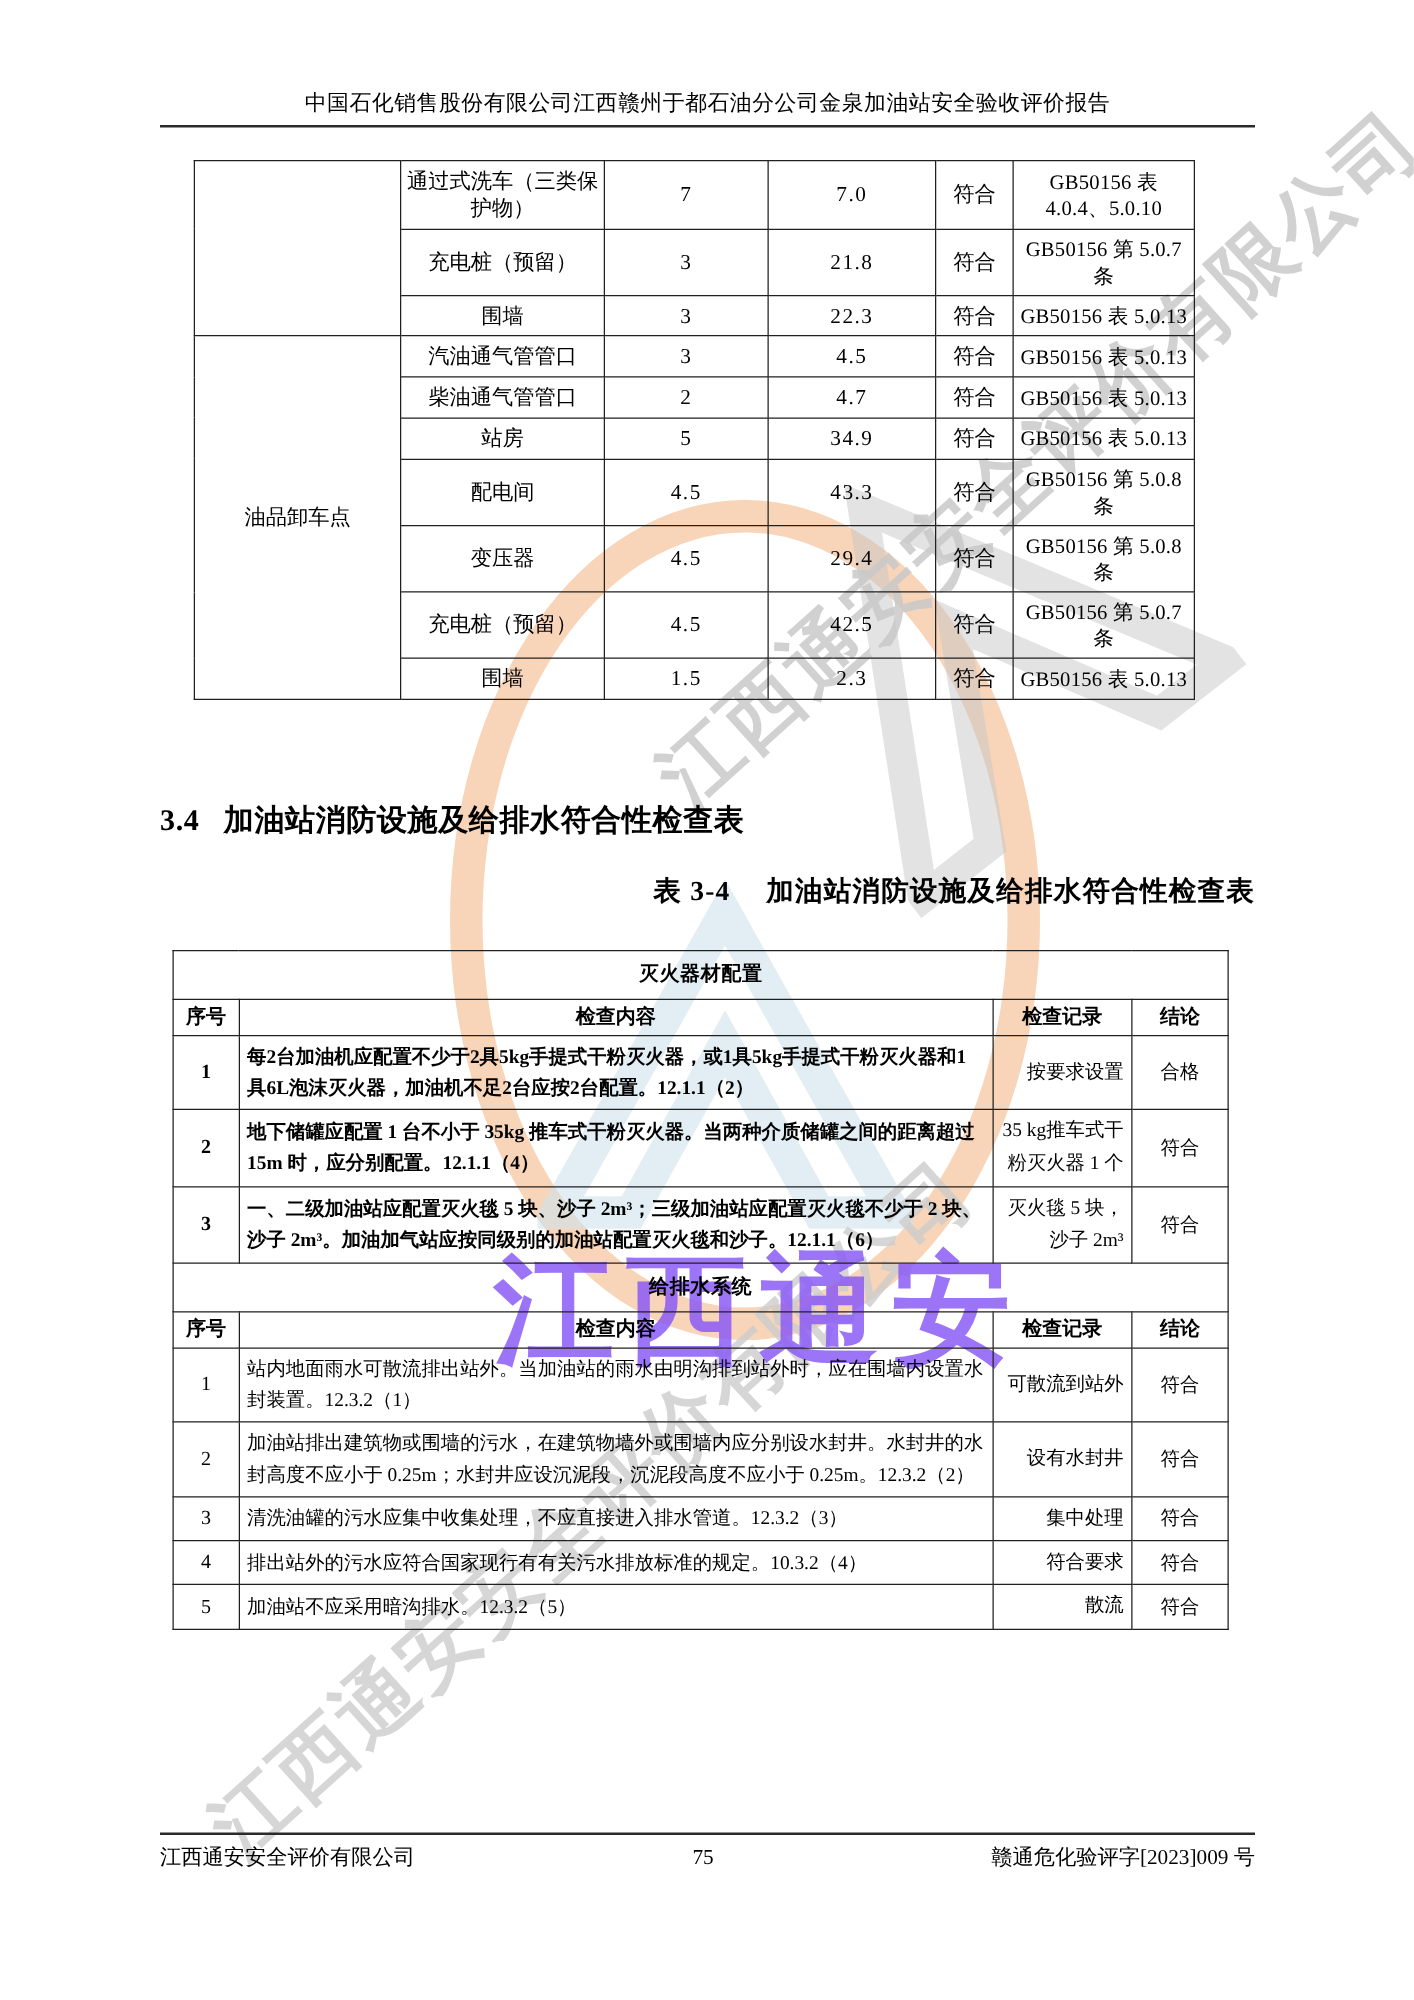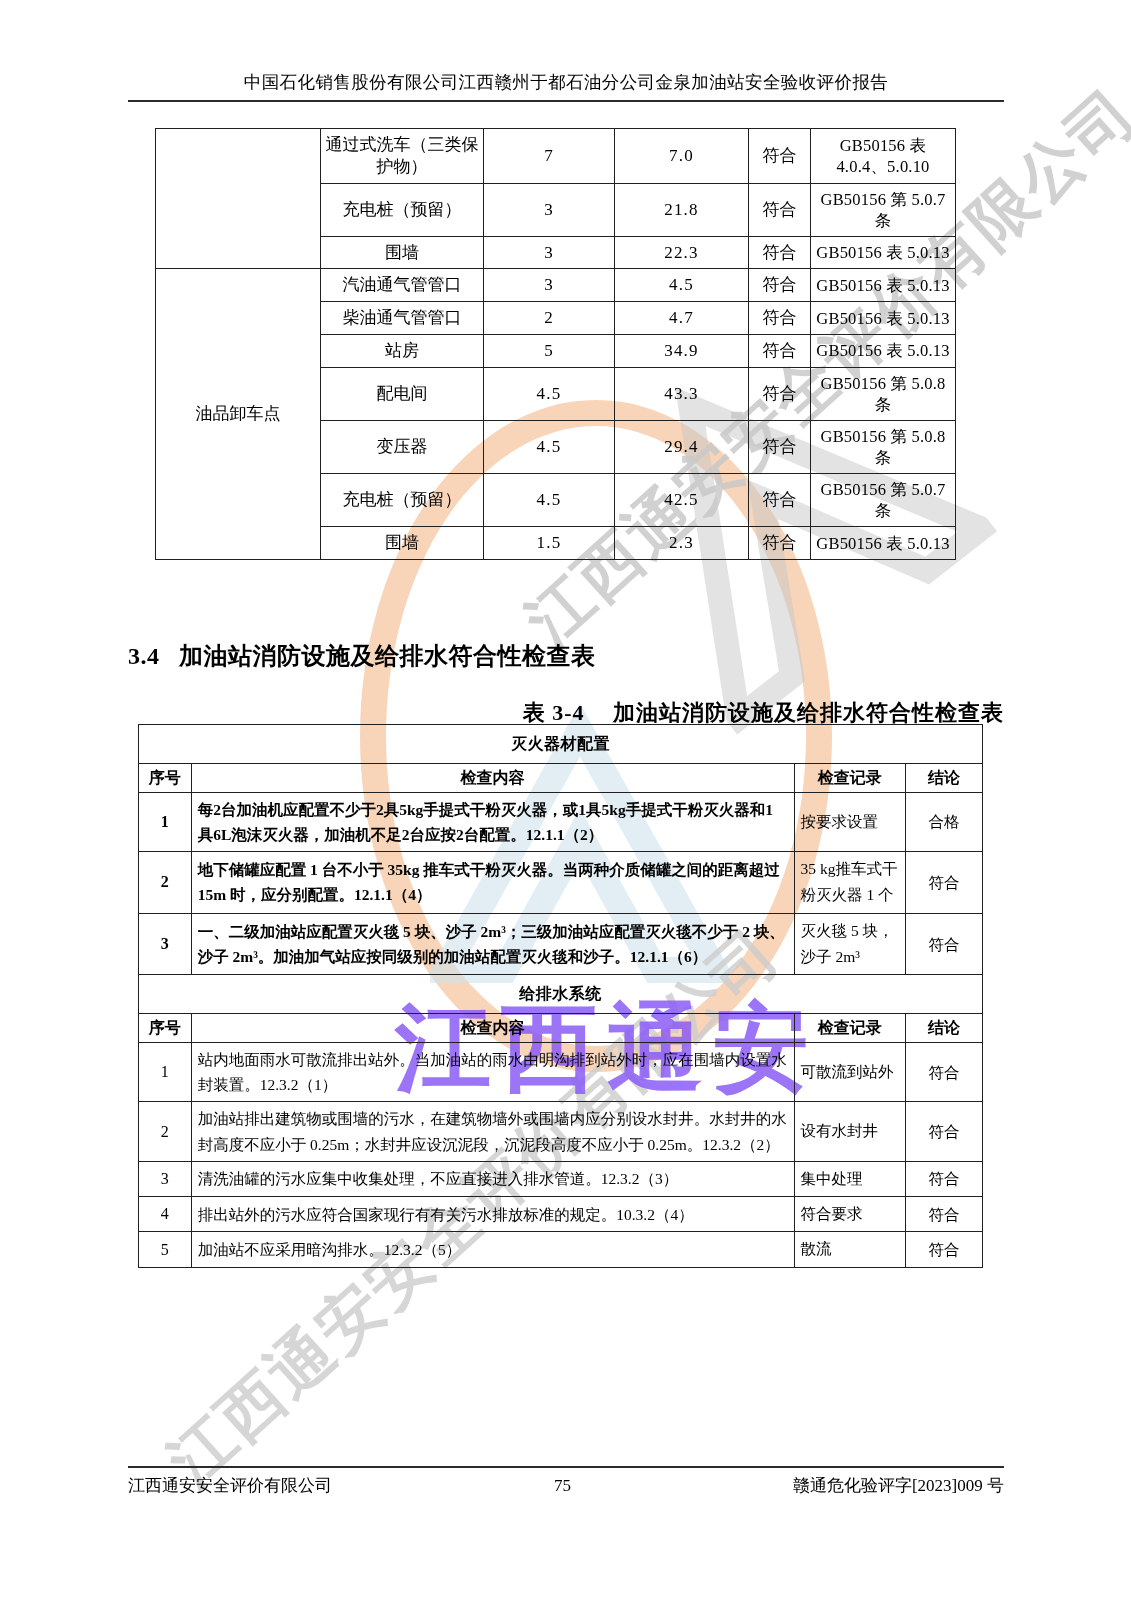--- a/index.html
+++ b/index.html
@@ -182,31 +182,31 @@
     font-size: 22px;
     font-weight: bold;
     letter-spacing: 1px;
   }
   .tbl-caption .cap-no { margin-right: 22px; }
 
   
   .tbl2 {
     position: absolute;
     left: 138px;
-    top: 724px;
+    top: 760px;
     width: 845px;
     font-size: 15.5px;
   }
   .tbl2 td {
     padding: 4px 6px;
     line-height: 1.62;
   }
   .tbl2 .c-no   { width: 52px;  text-align: center; }
   .tbl2 .c-body { width: 595px; text-align: left; }
-  .tbl2 .c-rec  { width: 110px; text-align: left; }
+  .tbl2 .c-rec  { width: 110px; text-align: right; }
   .tbl2 .c-conc { width: 76px;  text-align: center; }
 
   .tbl2 .band {
     text-align: center;
     font-weight: bold;
     font-size: 16px;
     padding: 6px 0;
     letter-spacing: .5px;
   }
   .tbl2 .colhead {

